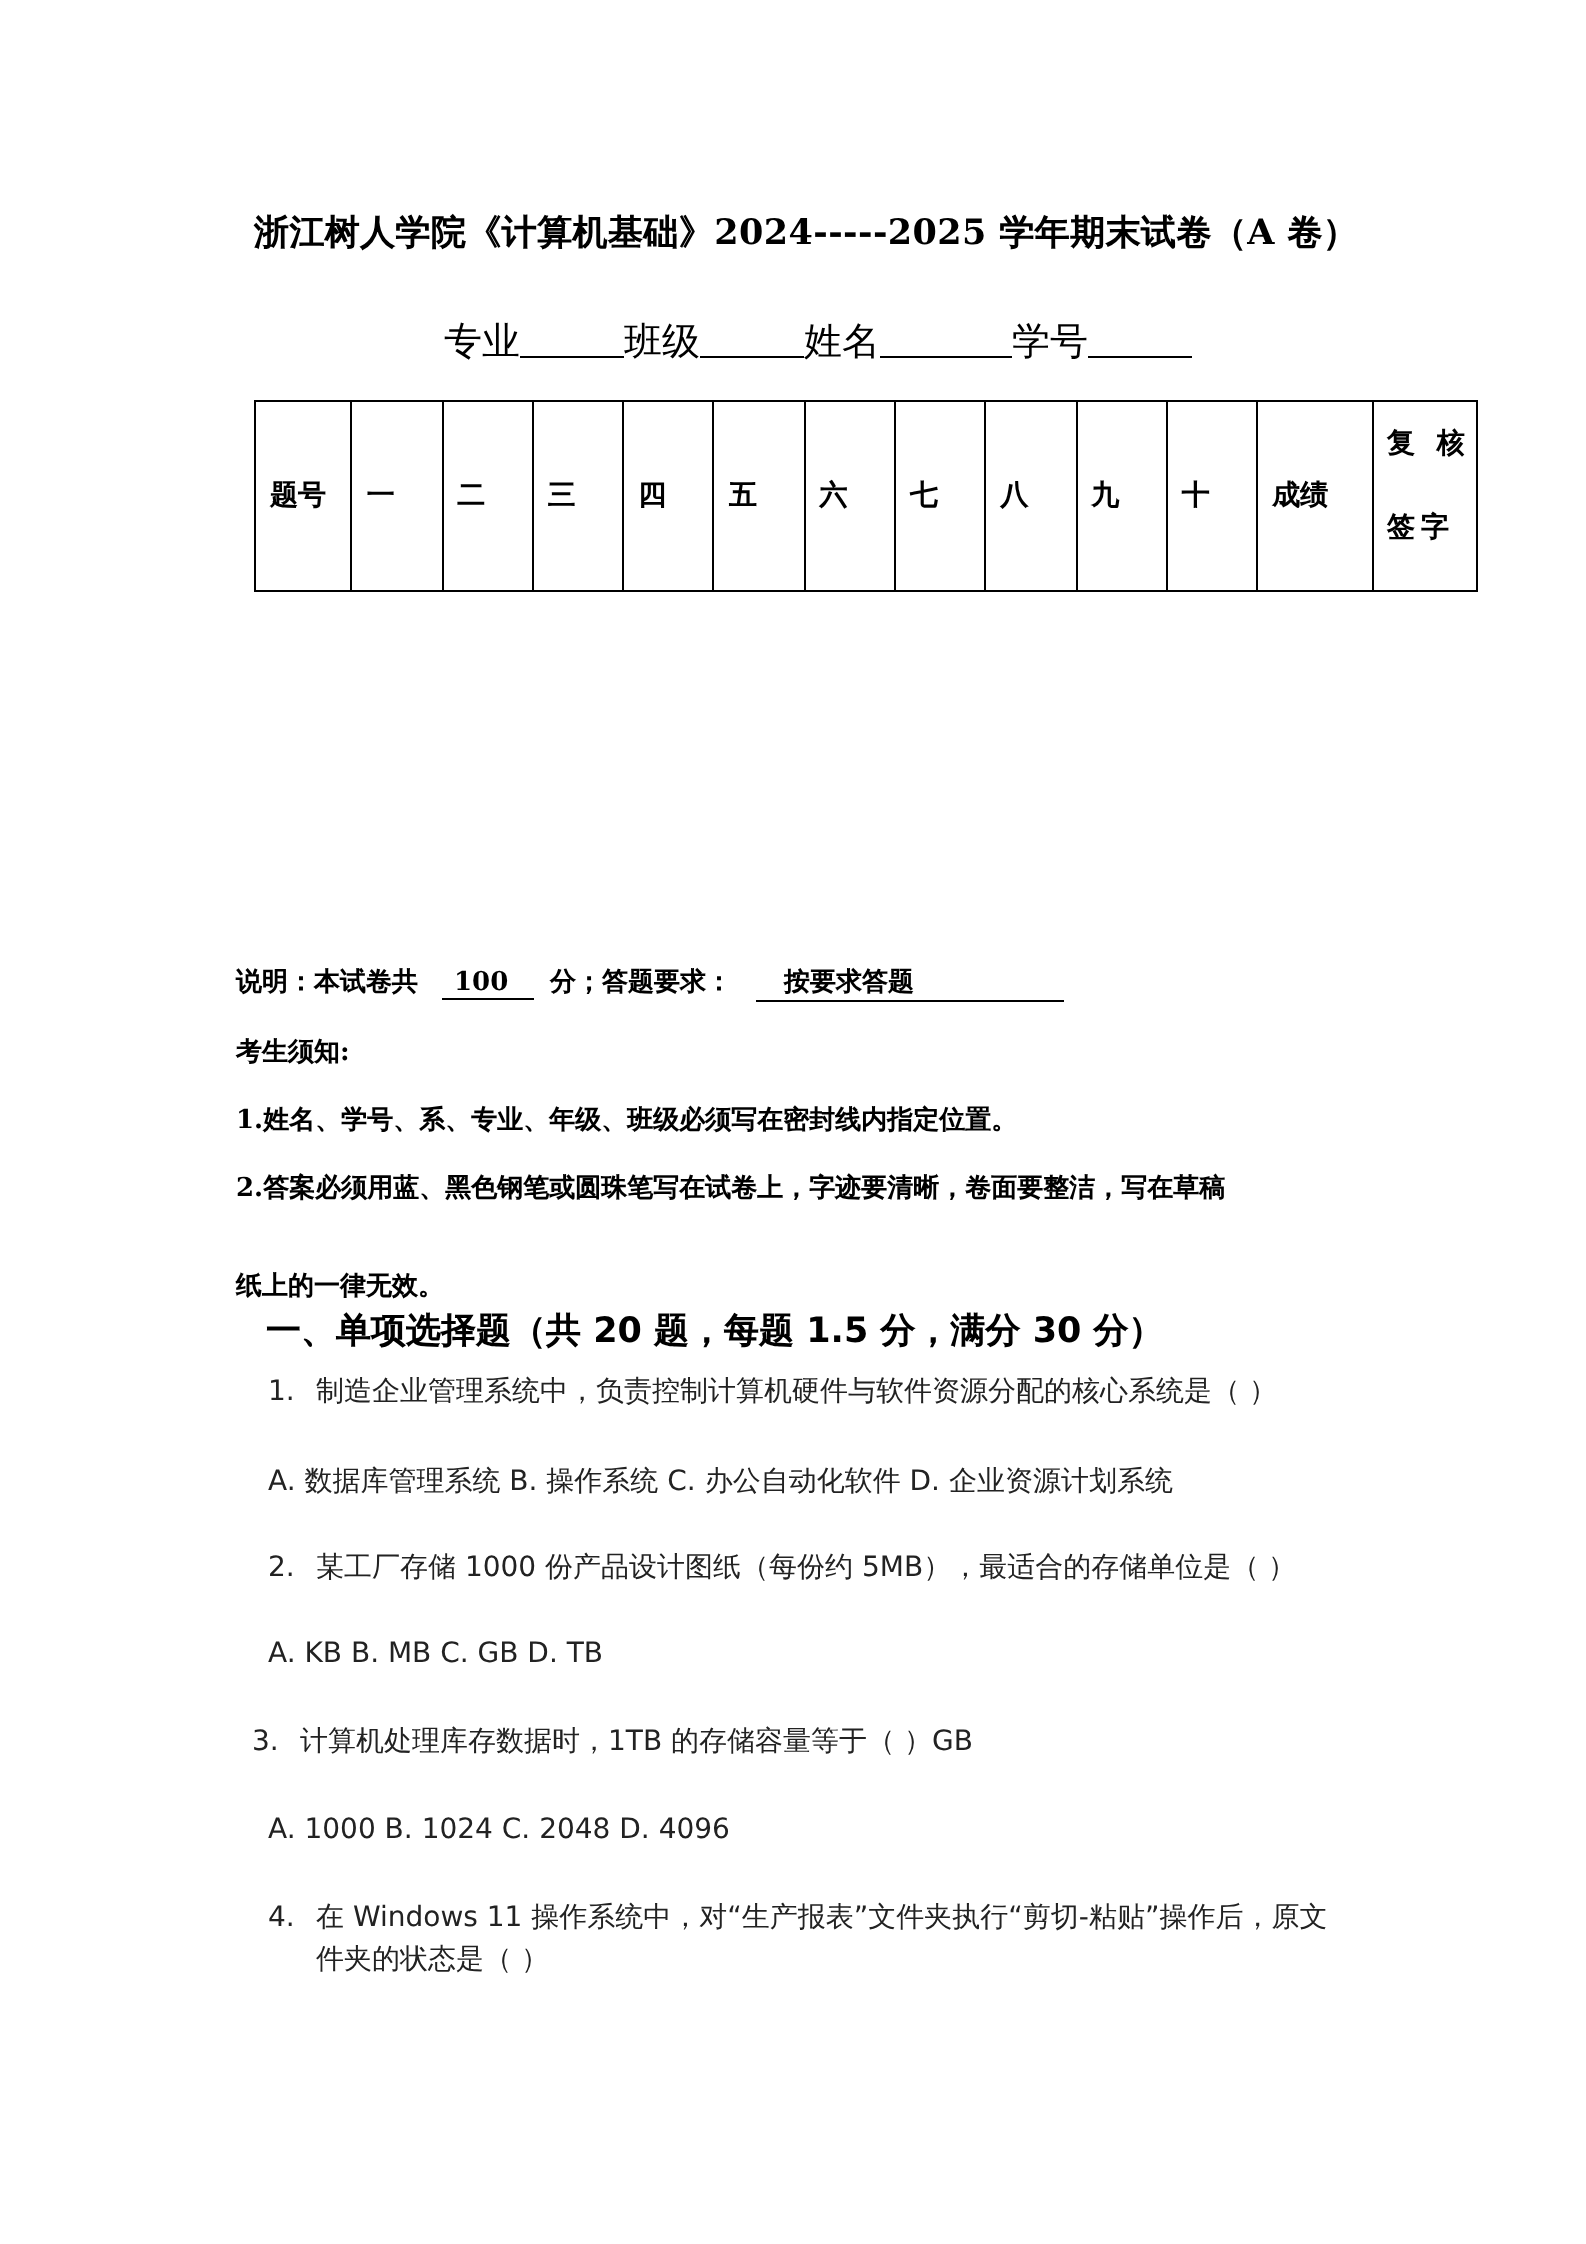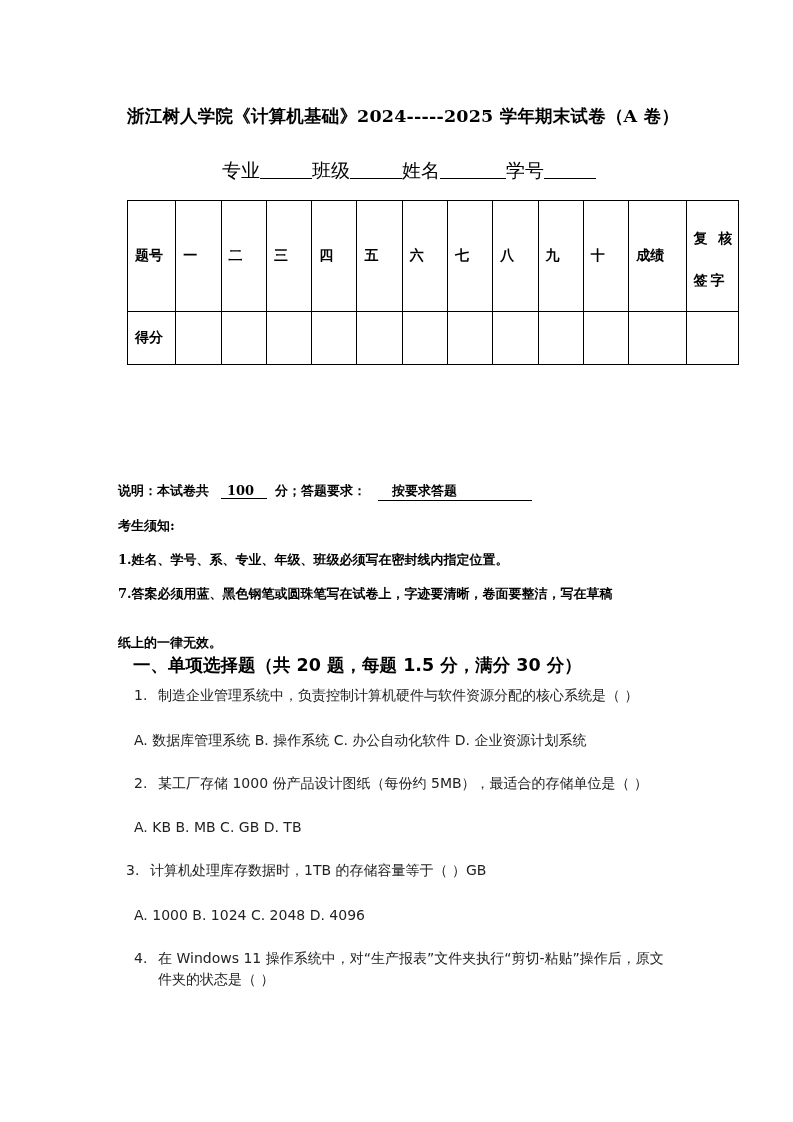--- a/index.html
+++ b/index.html
@@ -52,52 +52,37 @@
     <td>二</td>
     <td>三</td>
     <td>四</td>
     <td>五</td>
     <td>六</td>
     <td>七</td>
     <td>八</td>
     <td>九</td>
     <td>十</td>
     <td>成绩</td>
-    <td style="vertical-align:top;padding-top:16px;">
+    <td style="vertical-align:top;padding-top:0;">
       <div class="stack">
             <div>复 核</div>
             <div>签字</div>
           </div>
     </td>
-  </tr>
-  <tr class="r2">
-    <td>得分</td>
-    <td></td>
-        <td></td>
-        <td></td>
-        <td></td>
-        <td></td>
-        <td></td>
-        <td></td>
-        <td></td>
-        <td></td>
-        <td></td>
-        <td></td>
-        <td></td>
   </tr>
 </tbody>
   </table>
 
 <div class="abs note" style="left:118px;top:482px;">
   <span>说明：本试卷共</span><span class="u" style="width:40px;padding-left:6px;">100</span><span style="margin-left:8px">分；答题要求：</span><span class="u" style="width:140px;padding-left:14px;">按要求答题</span>
 </div>
 
 <div class="abs note" style="left:118px;top:517px;">考生须知:</div>
 <div class="abs note" style="left:118px;top:551px;">1.姓名、学号、系、专业、年级、班级必须写在密封线内指定位置。</div>
-<div class="abs note" style="left:118px;top:585px;">7.答案必须用蓝、黑色钢笔或圆珠笔写在试卷上，字迹要清晰，卷面要整洁，写在草稿</div>
+<div class="abs note" style="left:118px;top:585px;">2.答案必须用蓝、黑色钢笔或圆珠笔写在试卷上，字迹要清晰，卷面要整洁，写在草稿</div>
 <div class="abs note" style="left:118px;top:610px;margin-top:24px;">纸上的一律无效。</div>
 
 <div class="abs sec-title">一、单项选择题（共 20 题，每题 1.5 分，满分 30 分）</div>
 
 <div class="abs q" style="left:134px;top:687px;"><span class="num">1.</span><span>制造企业管理系统中，负责控制计算机硬件与软件资源分配的核心系统是（  ）</span></div>
 <div class="abs q" style="left:134px;top:732px;">A. 数据库管理系统  B. 操作系统  C. 办公自动化软件  D. 企业资源计划系统</div>
 
 <div class="abs q" style="left:134px;top:775px;"><span class="num">2.</span><span>某工厂存储 1000 份产品设计图纸（每份约 5MB），最适合的存储单位是（  ）</span></div>
 <div class="abs q" style="left:134px;top:819px;">A. KB B. MB C. GB D. TB</div>
 

